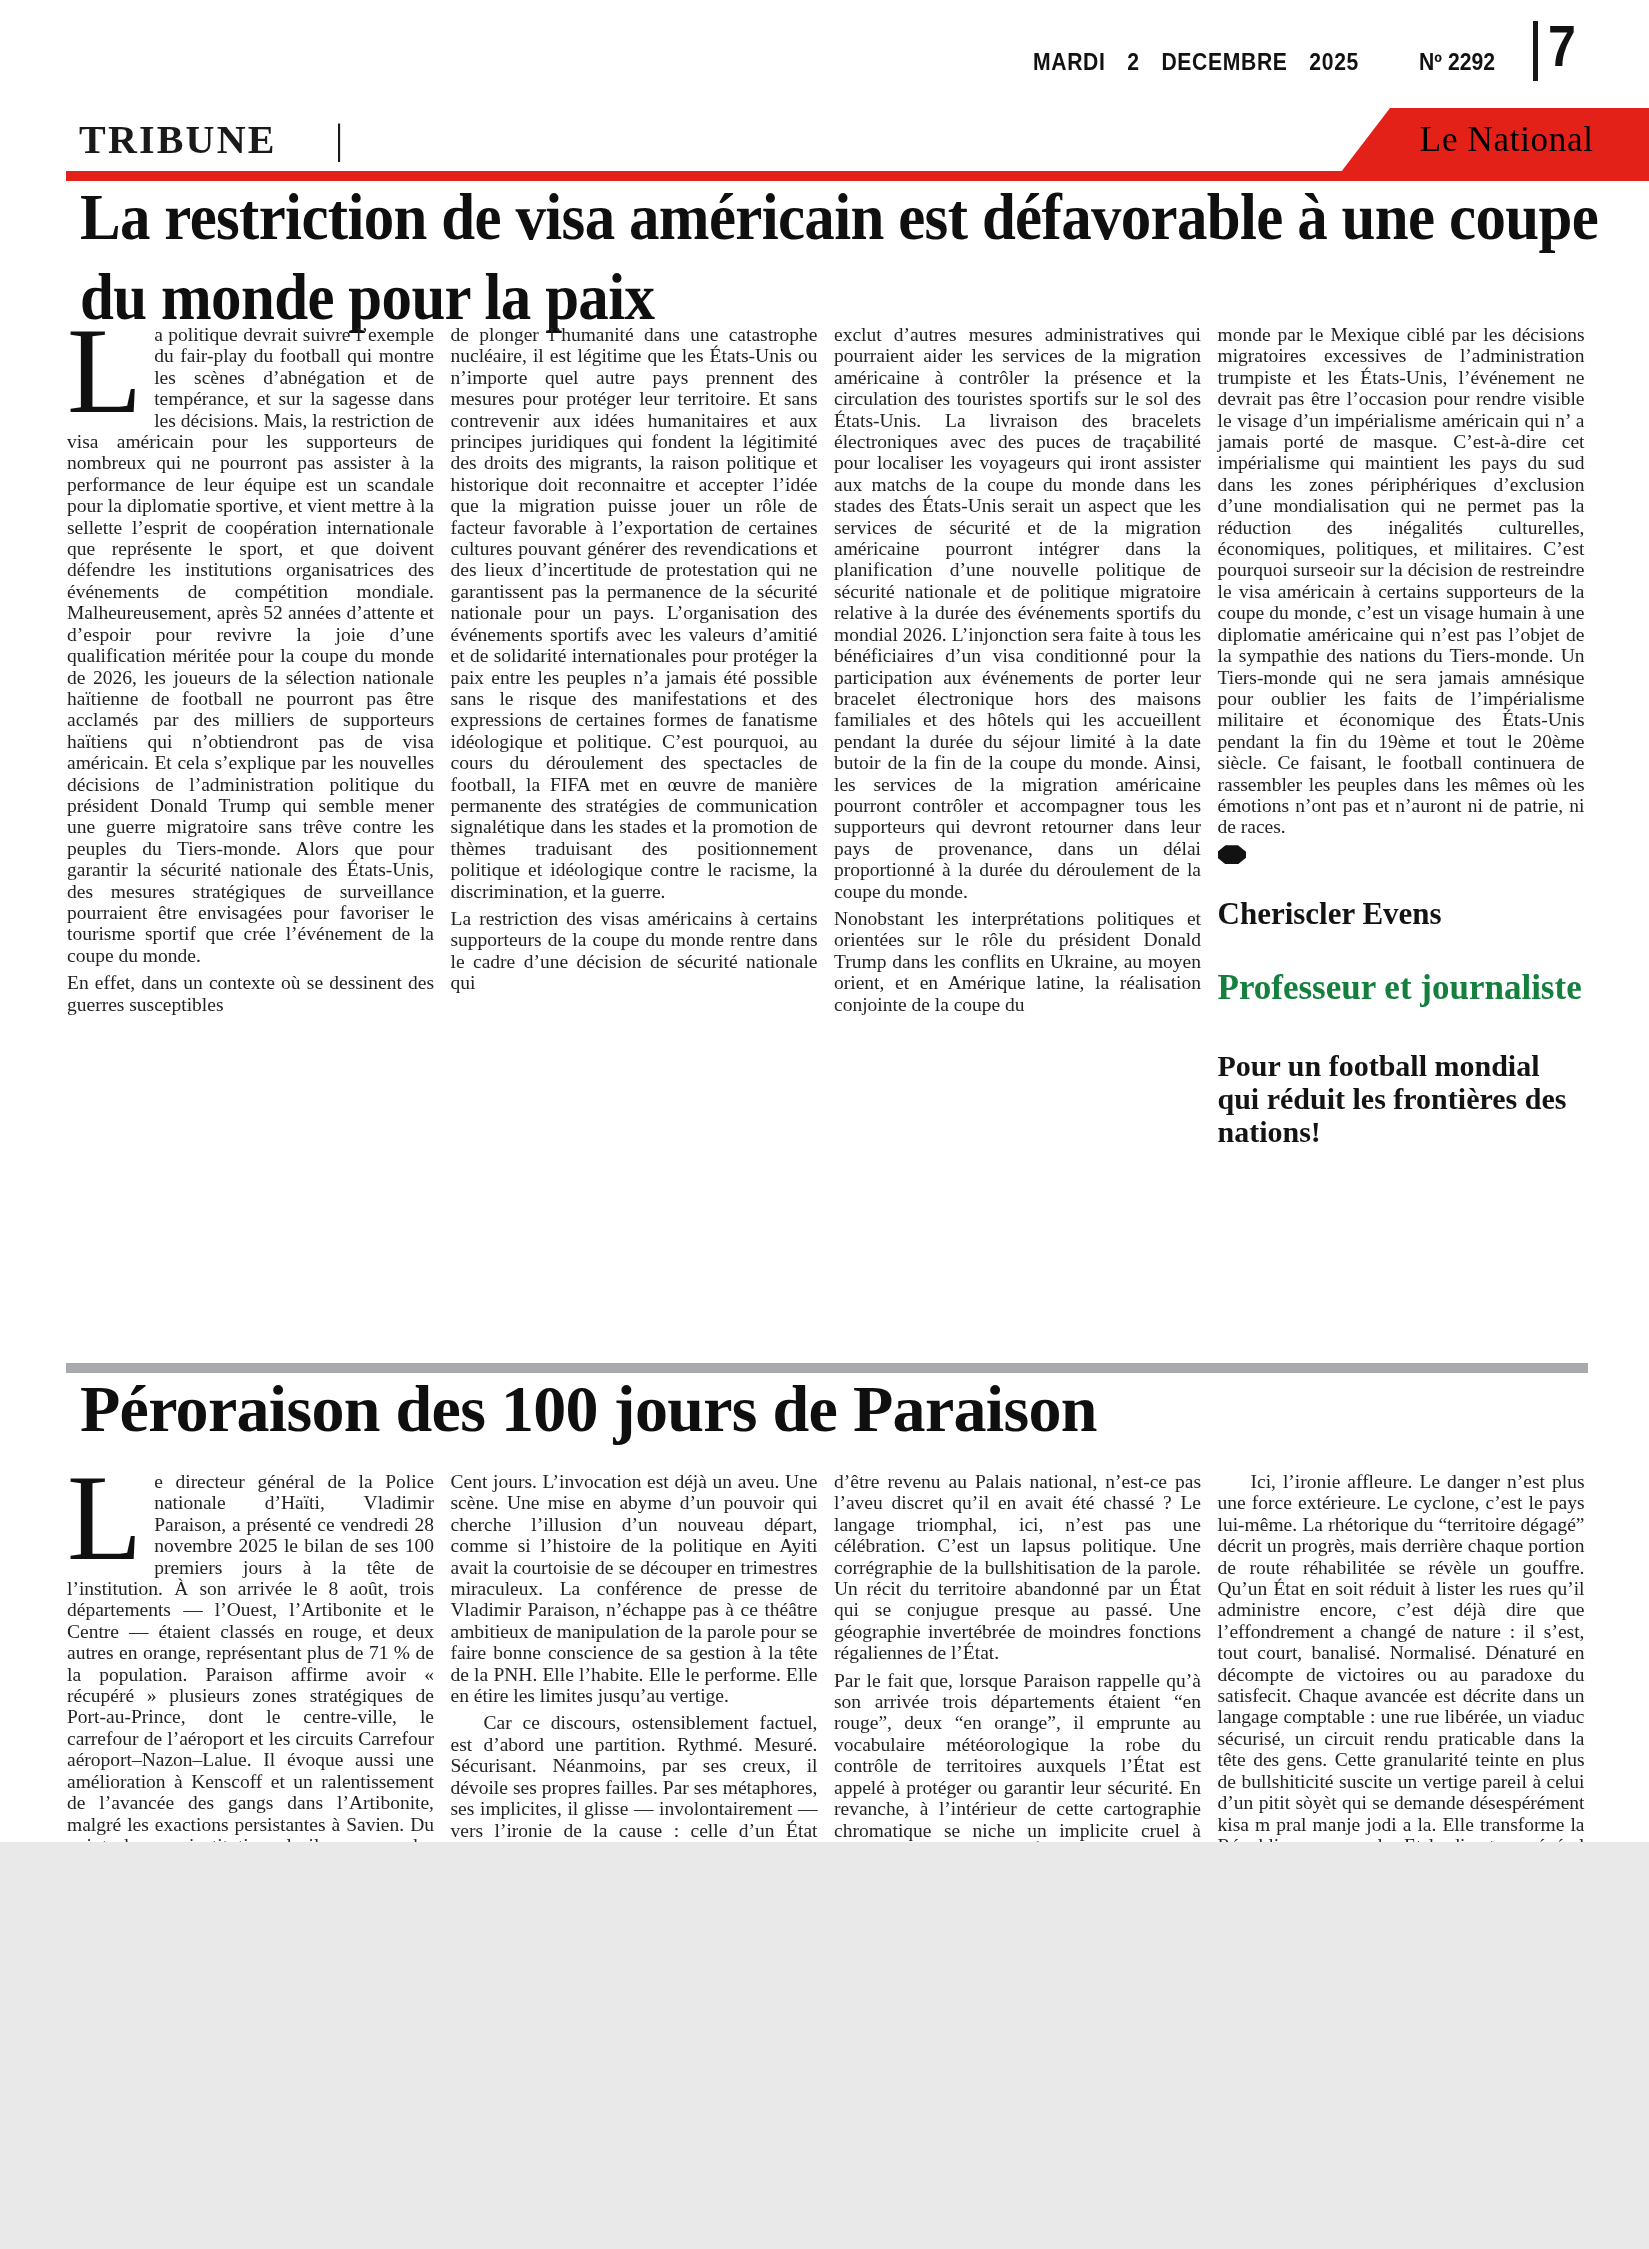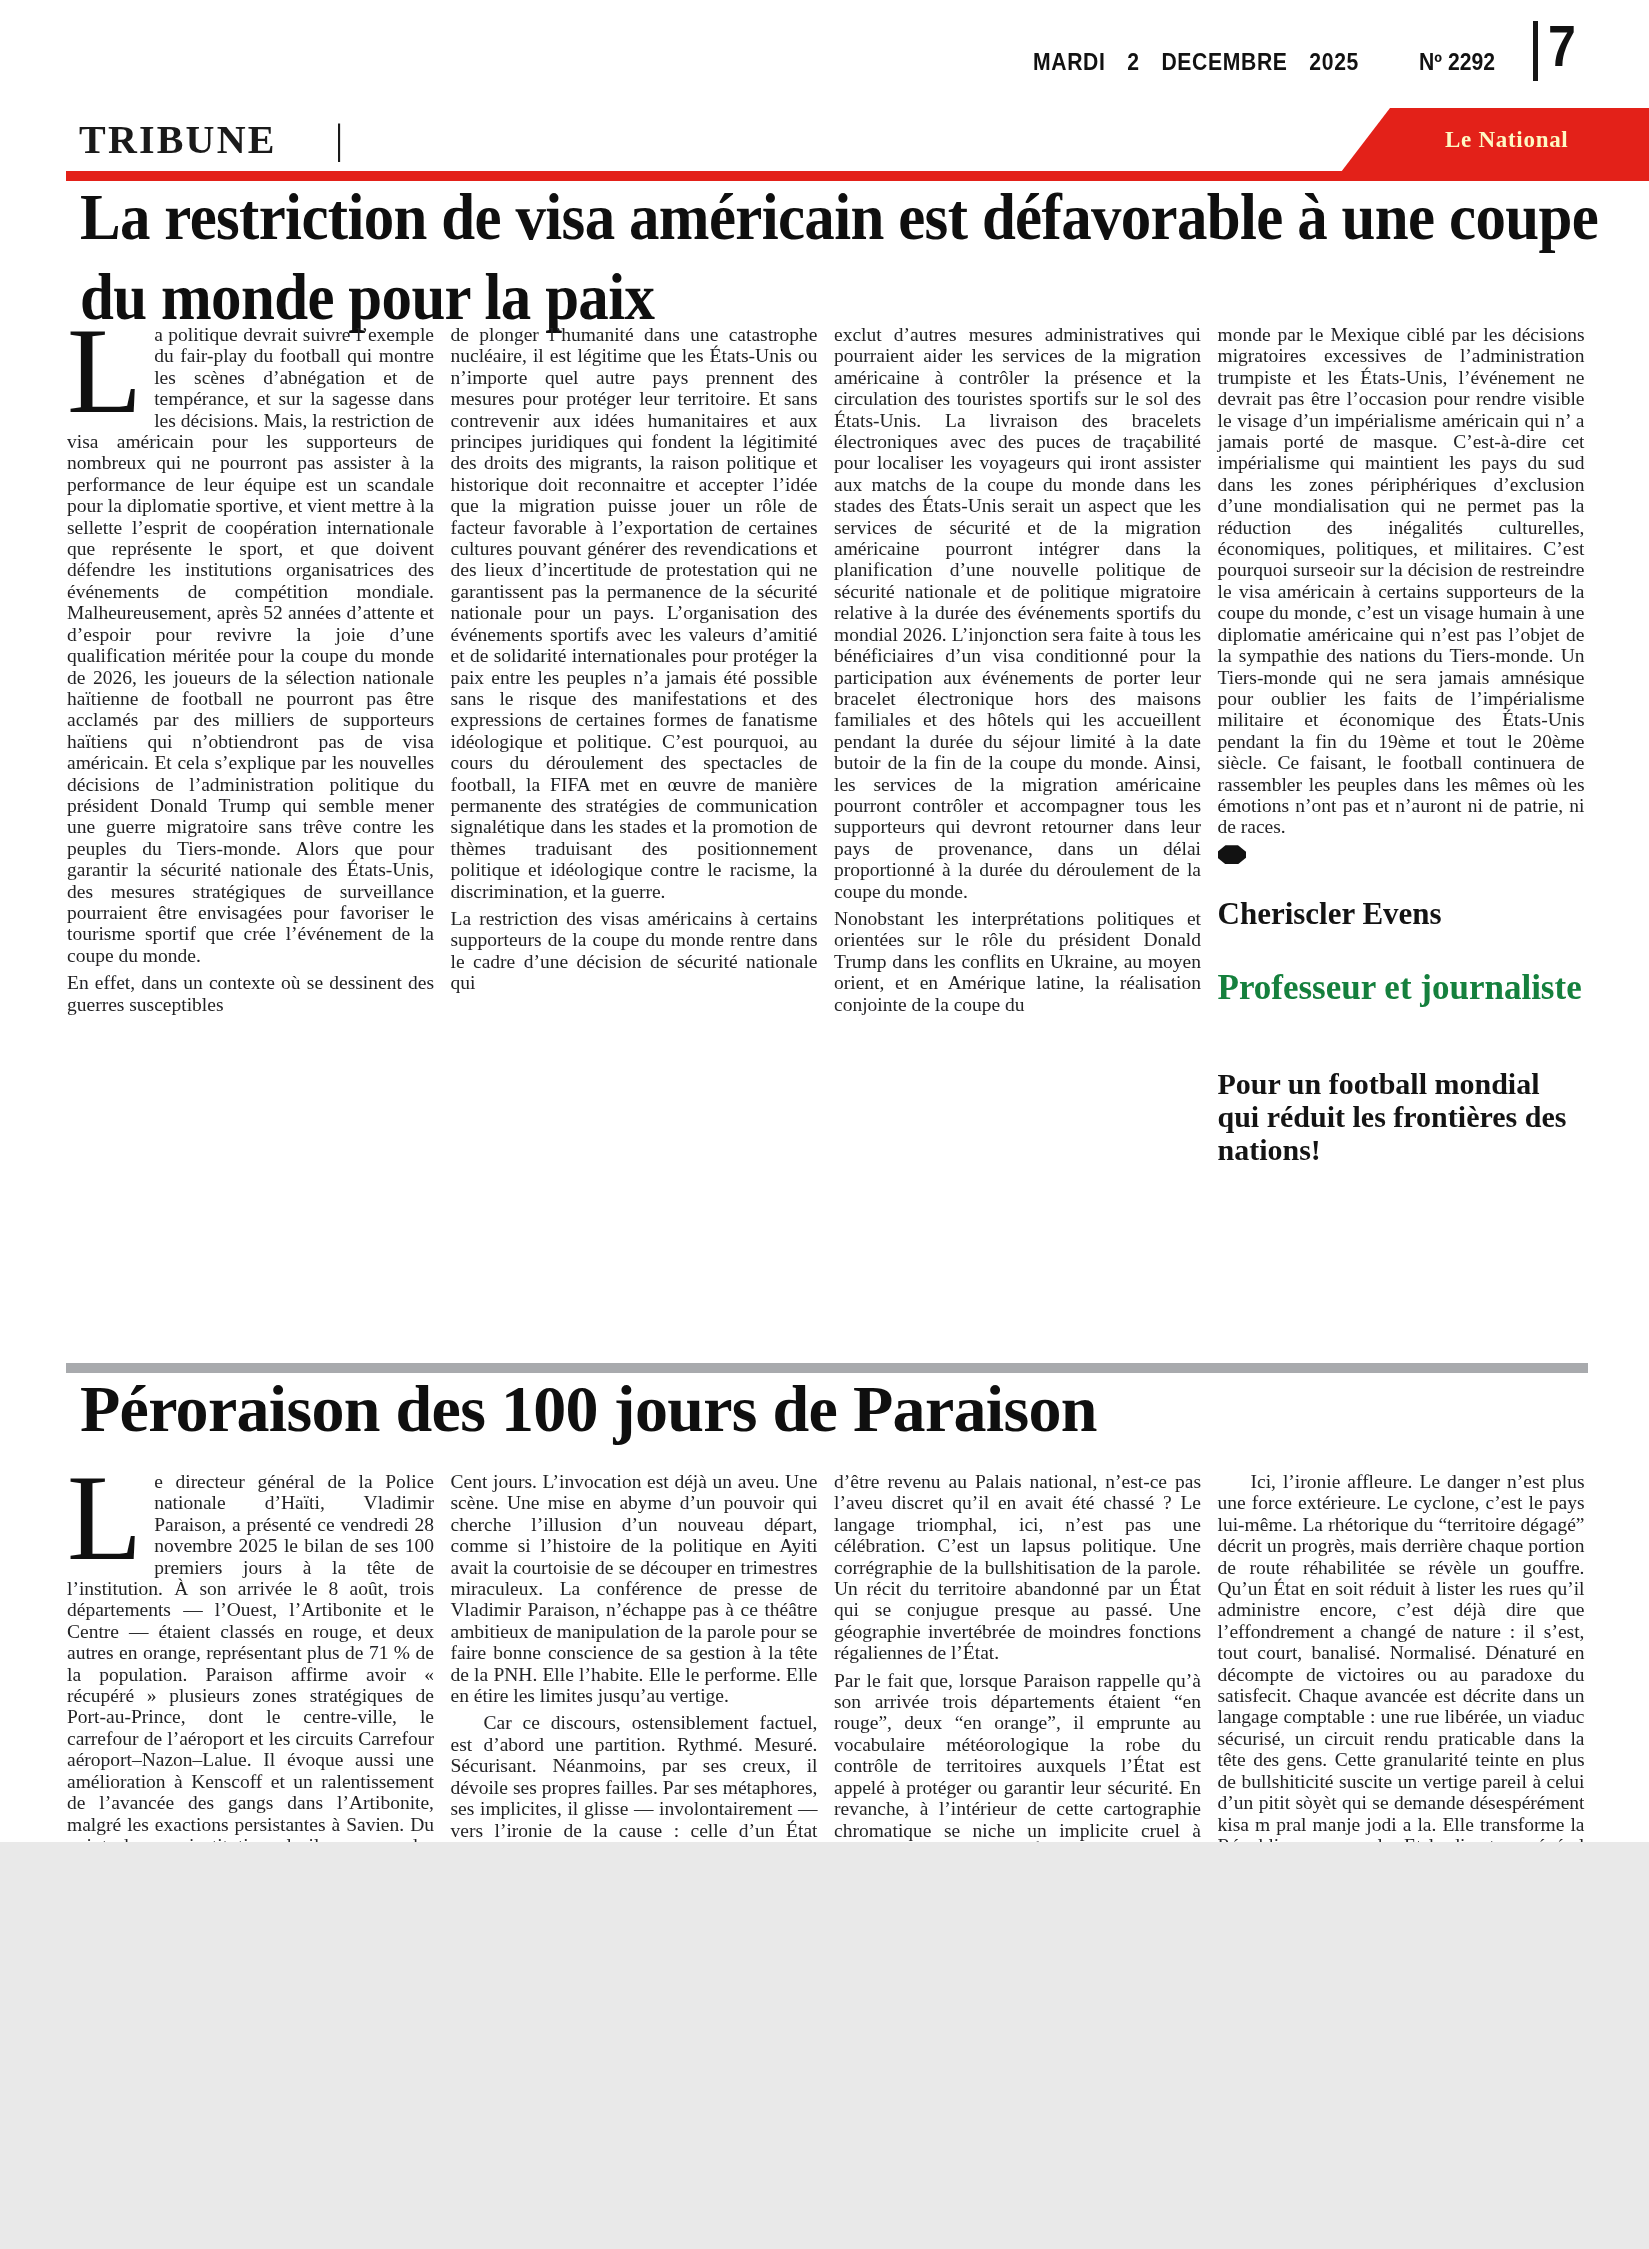--- a/index.html
+++ b/index.html
@@ -14,21 +14,21 @@
              font-weight:bold;font-size:23px;transform:scaleX(.92);transform-origin:left;color:#121212;}
   .pagenum-bar{position:absolute;left:1533px;top:21px;width:5.2px;height:60px;background:#161616;}
   .pagenum{position:absolute;left:1548px;top:18px;font-family:"Liberation Sans",sans-serif;
            font-weight:bold;font-size:57px;line-height:1;transform:scaleX(.88);transform-origin:left;color:#121212;}
   .section-row{position:absolute;left:79px;top:114px;display:flex;align-items:baseline;gap:58px;}
   .section-title{font-weight:bold;font-size:40px;letter-spacing:2.2px;color:#1a1a1a;}
   .section-div{font-size:43px;font-weight:400;color:#1a1a1a;}
   .brand-box{position:absolute;left:1341px;top:108px;width:309px;height:64px;
              clip-path:polygon(49px 0,100% 0,100% 100%,0 100%);
              display:flex;align-items:center;justify-content:center;padding-left:22.5px;box-sizing:border-box;}
-  .brand-text{color:#fef9c3;font-weight:bold;font-size:23px;letter-spacing:0.7px;}
+  .brand-text{color:#000000;font-weight:normal;font-size:35px;letter-spacing:0.7px;}
   .top-rule{position:absolute;left:66px;top:171px;width:1584px;height:9.7px;}
 
   
   .headline{position:absolute;left:67px;margin-left:13px;}
   .hl-row{line-height:61px;}
   .hl-line{display:inline-block;transform-origin:left;white-space:nowrap;
            font-weight:bold;font-size:66px;letter-spacing:-0.7px;color:#0f0f0f;}
   .headline1{top:186px;width:1515px;}
   .headline2{top:1378px;width:1515px;}
 
@@ -41,21 +41,21 @@
           color:#232325;hyphens:none;}
   .body-p.indent{text-indent:33px;}
   .dropcap{float:left;font-size:123px;line-height:84px;margin:4.5px 12px 0 0;color:#101010;
            font-weight:normal;}
   .endmark{display:block;width:28.5px;height:19px;background:#121212;margin-top:7.5px;
            clip-path:polygon(28% 0,72% 0,100% 34%,100% 66%,72% 100%,28% 100%,0 66%,0 34%);}
 
   
   .byline-author{font-weight:bold;font-size:31px;line-height:1.05;margin-top:34px;color:#141414;}
   .byline-role{font-weight:bold;font-size:35px;line-height:1.05;margin-top:39px;color:#15803d;}
-  .byline-signoff{font-weight:bold;font-size:30px;line-height:1.1;margin-top:60px;color:#141414;}
+  .byline-signoff{font-weight:bold;font-size:30px;line-height:1.1;margin-top:42px;color:#141414;}
 
   
   .gray-rule{position:absolute;left:66px;top:1363px;width:1522px;height:9.7px;}
   .continuation{text-align:right;font-family:"Liberation Sans",sans-serif;font-size:19px;
                 margin-top:39px;padding-right:10.5px;word-spacing:4.5px;text-decoration:underline;}
 </style>
 </head>
 <body>
 
 <div class="page">

